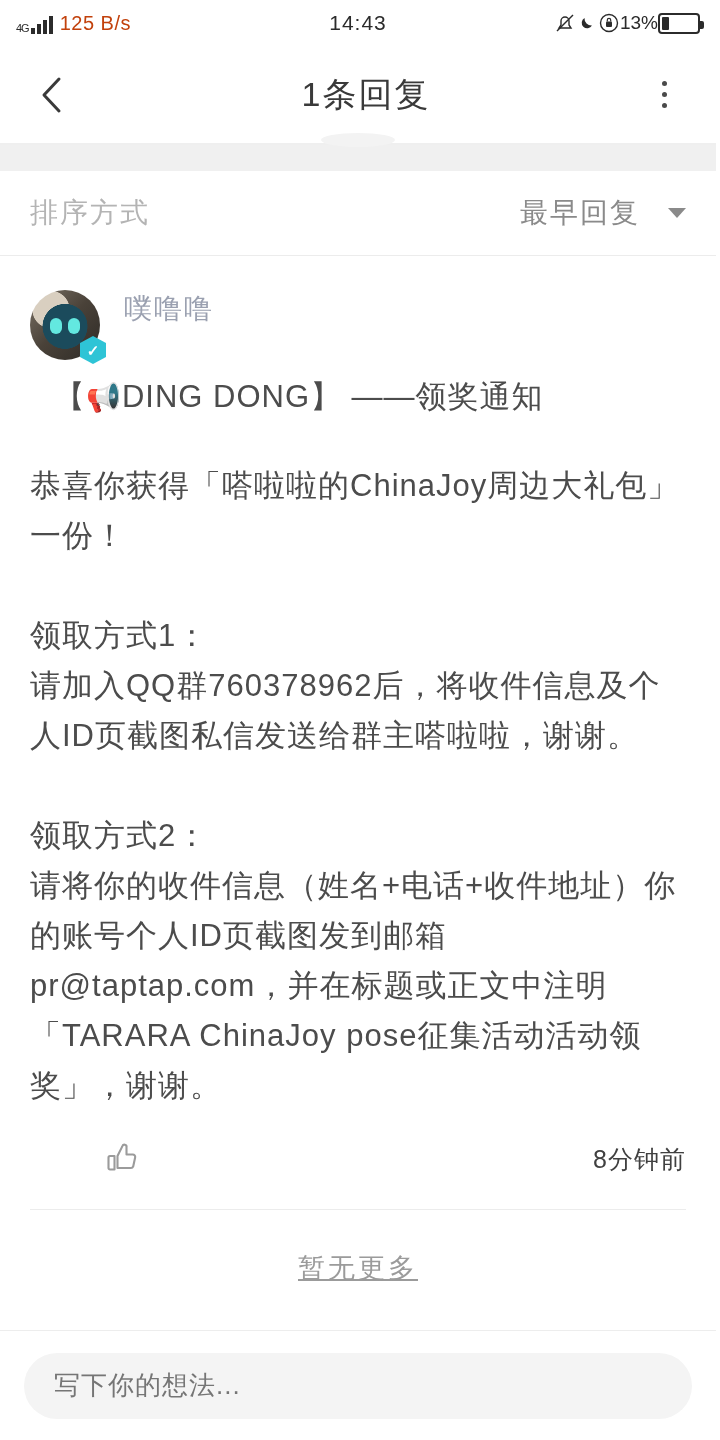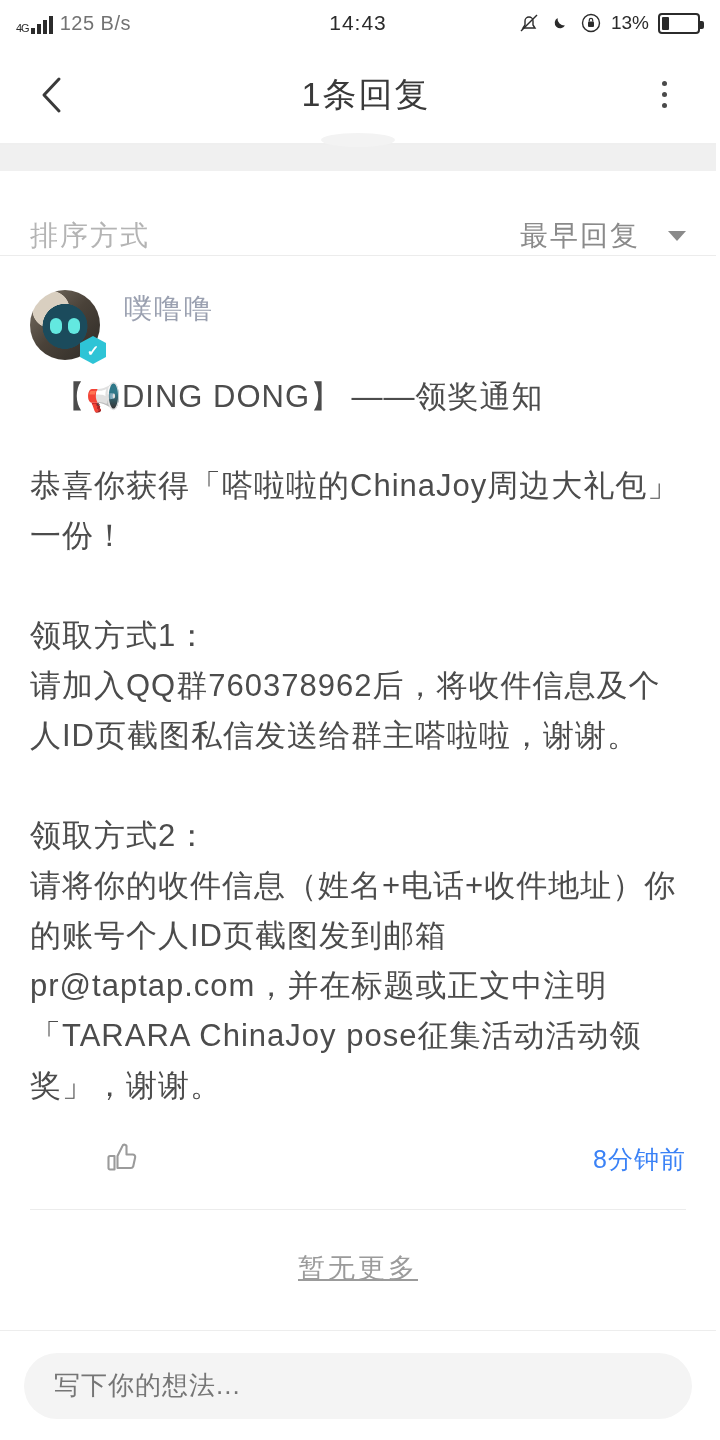--- a/index.html
+++ b/index.html
@@ -28,29 +28,29 @@
   }
   .sb-left { display:flex; align-items:center; gap:7px; }
   .sig-wrap { display:flex; align-items:flex-end; gap:2px; height:22px; }
   .sig-small { font-size:11px; line-height:11px; color:#2b2b2b; letter-spacing:-1px; }
   .bars { display:flex; align-items:flex-end; gap:2px; height:20px; }
   .bars i { display:block; width:4px; background:#2b2b2b; }
   .bars i:nth-child(1){height:6px}
   .bars i:nth-child(2){height:10px}
   .bars i:nth-child(3){height:14px}
   .bars i:nth-child(4){height:18px}
-  .net-speed { font-size:20px; color:#737373; letter-spacing:0.5px; }
+  .net-speed { font-size:20px; color:#c2410c; letter-spacing:0.5px; }
   .sb-center {
     position:absolute; left:0; right:0; top:0; height:46px;
     display:flex; align-items:center; justify-content:center;
     font-size:21px; color:#2b2b2b; letter-spacing:1px;
     pointer-events:none;
   }
   .sb-right {
-    margin-left:auto; display:flex; align-items:center; gap:9px;
+    margin-left:auto; display:flex; align-items:center; 
     font-size:19px; color:#2b2b2b;
   }
   .sb-icon { width:22px; height:22px; display:inline-block; position:relative; }
   .battery {
     width:42px; height:21px; border:2px solid #2b2b2b; border-radius:4px;
     position:relative; display:inline-block;
   }
   .battery::after {
     content:""; position:absolute; right:-6px; top:6px;
     width:4px; height:8px; background:#2b2b2b; border-radius:0 2px 2px 0;
@@ -91,21 +91,21 @@
   .appbar-shadow::after {
     content:""; position:absolute; left:50%; transform:translateX(-50%);
     top:-10px; width:74px; height:14px; border-radius:50%;
     background:#f3f3f3;
   }
   .grey-gap { flex:0 0 26px; background:#f0f0f0; }
 
   
   .sortrow {
     flex:0 0 85px; height:85px;
-    display:flex; align-items:flex-end;
+    display:flex; align-items:center;
     padding:0 30px;
     border-bottom:1px solid #ececec;
     background:#ffffff;
   }
   .sort-label { font-size:28px; color:#b4b4b4; letter-spacing:2px; }
   .sort-right {
     margin-left:auto; display:flex; align-items:center; gap:28px;
     font-size:28px; color:#8a8a8a; letter-spacing:2px;
   }
   .caret {
@@ -171,21 +171,21 @@
   .megaphone { font-size:28px; }
 
   .body-block { padding-top:34px; }
 
   
   .actions {
     display:flex; align-items:center;
     padding:26px 0 10px 74px;
   }
   .like-btn { width:44px; height:44px; display:flex; align-items:center; }
-  .time-ago { margin-left:auto; font-size:25px; color:#3b82f6; letter-spacing:1px; }
+  .time-ago { margin-left:auto; font-size:25px; color:#404040; letter-spacing:1px; }
 
   .divider-line { height:1px; background:#ececec; margin:18px 0 0 0; }
 
   .no-more {
     text-align:center;
     font-size:27px; color:#9b9b9b;
     letter-spacing:3px;
     padding:40px 0 0 0;
     text-decoration:underline;
   }

